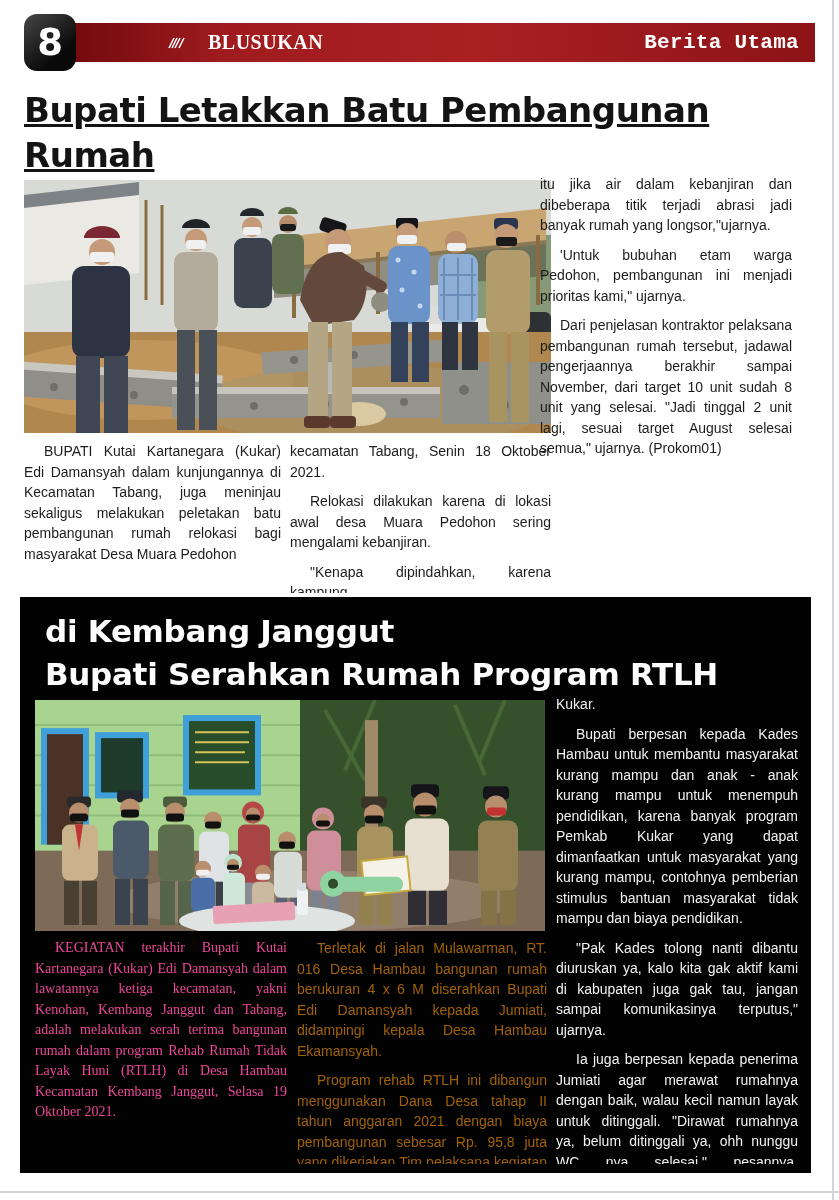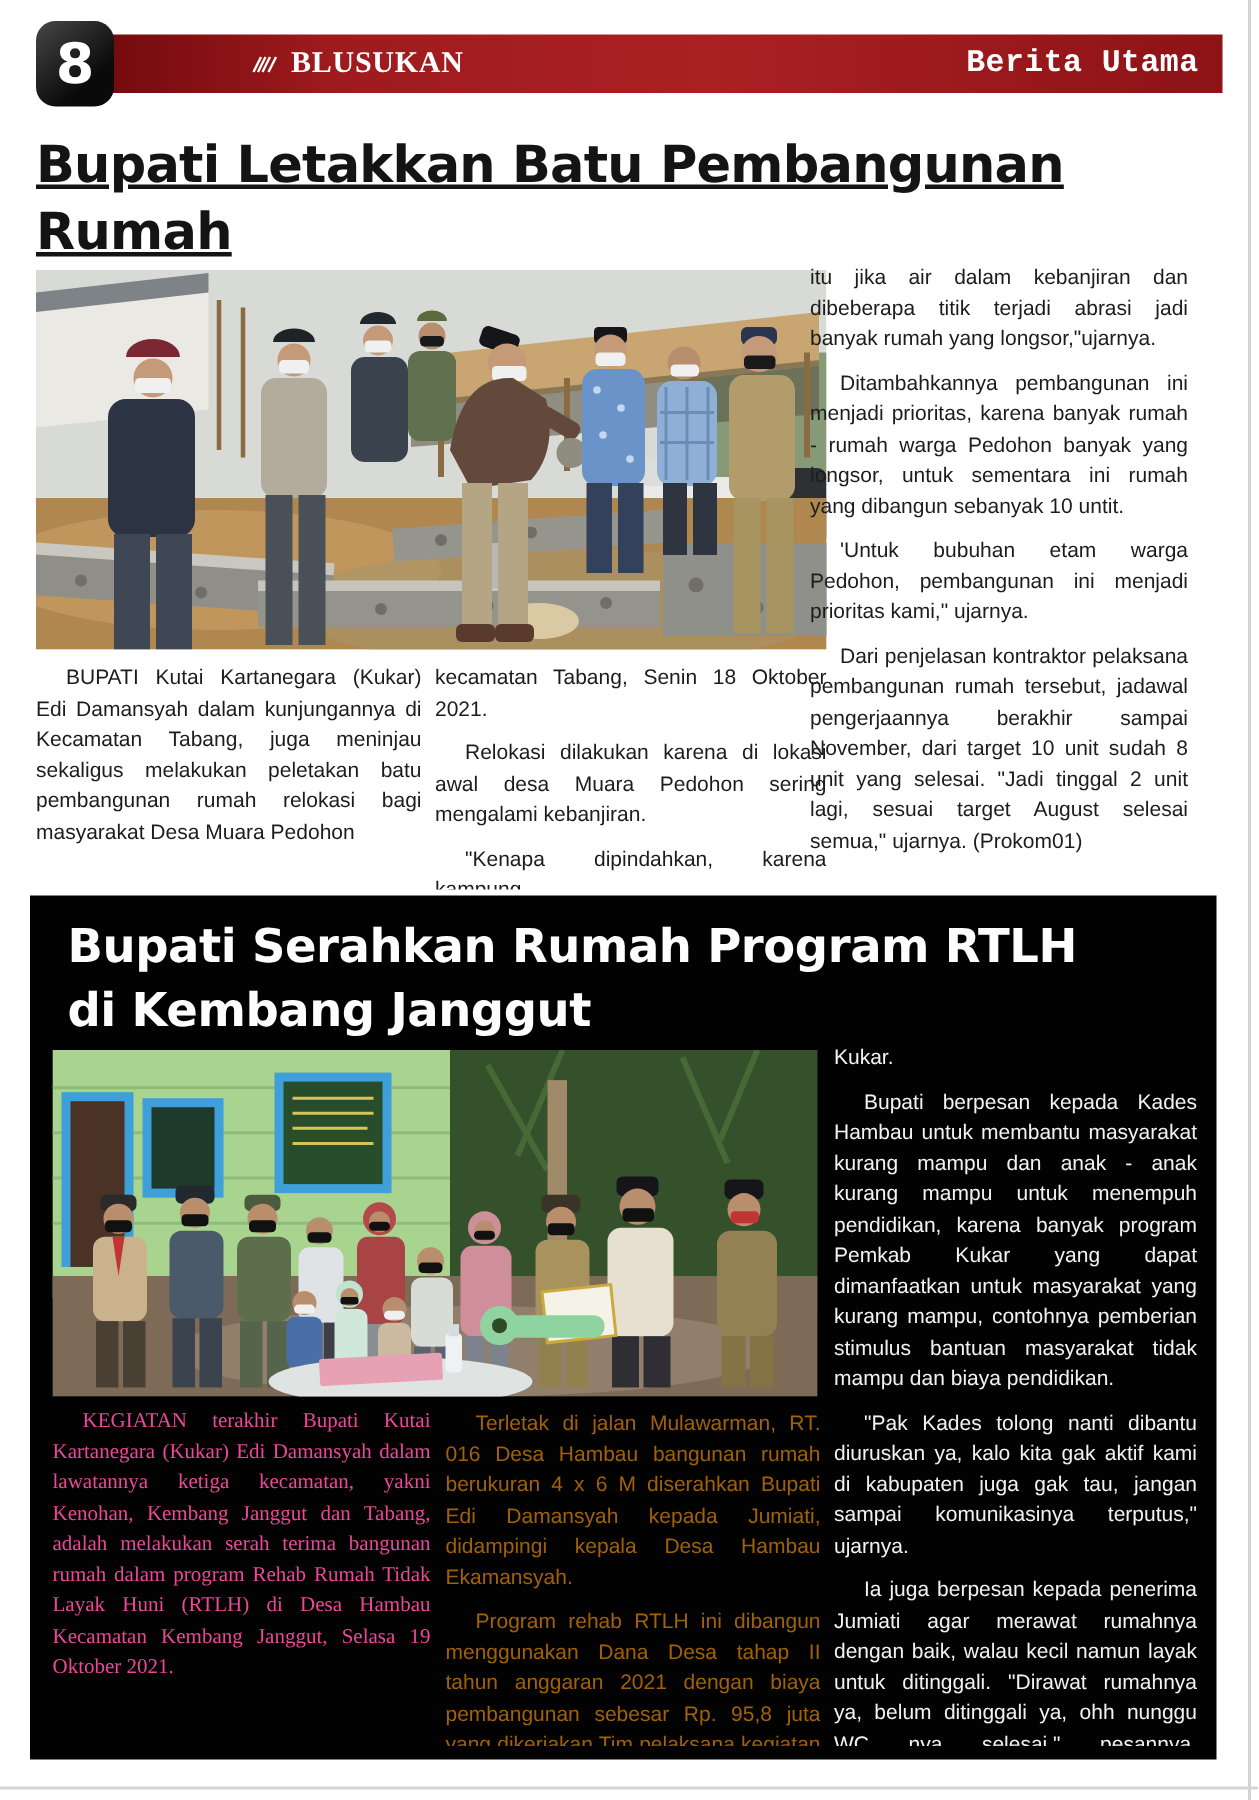--- a/index.html
+++ b/index.html
@@ -11,21 +11,21 @@
   .edge-bottom{position:absolute;top:1191px;left:0;width:839px;height:2px;background:#d2d5d7;}
 
   
   .redbar{position:absolute;left:58px;top:23px;width:757px;height:39px;
     background:linear-gradient(90deg,#6f090c,#9f1b1e 22%,#aa2023 55%,#8d1316 100%);
     display:flex;align-items:center;}
   .badge{position:absolute;left:24px;top:14px;width:52px;height:57px;border-radius:13px;
     background:linear-gradient(140deg,#474747,#0a0a0a 70%);display:flex;align-items:center;justify-content:center;
     color:#fff;font-family:"DejaVu Sans",sans-serif;font-weight:bold;font-size:37px;z-index:2;}
   .section-label{margin-left:110px;color:#fff;font-family:"Liberation Serif",serif;
-    font-weight:bold;font-size:20px;letter-spacing:.5px;display:flex;align-items:center;gap:8px;}
+    font-weight:bold;font-size:20px;letter-spacing:.5px;display:flex;align-items:center;gap:22px;}
   .edition-label{margin-left:auto;margin-right:16px;color:#fff;font-family:Liberation Mono, monospace;
     font-weight:bold;font-size:21px;letter-spacing:.3px;}
 
   
   .a1-title{position:absolute;left:24px;top:88px;width:800px;
     font-family:"DejaVu Sans",sans-serif;font-weight:bold;color:#141414;text-decoration:underline;}
   .tline{margin:0;font-size:34px;line-height:45px;letter-spacing:-0.5px;}
   .photo1{position:absolute;left:24px;top:180px;width:527px;height:253px;}
   .col{position:absolute;overflow:hidden;font-size:14px;line-height:20.5px;}
   .para{margin:0 0 9px 0;text-align:justify;}
@@ -207,30 +207,29 @@
   <div class="col a1c2">
     <p class="para lead">kecamatan Tabang, Senin 18 Oktober 2021.</p>
     <div>
         <p class="para indent">Relokasi dilakukan karena di lokasi awal desa Muara Pedohon sering mengalami kebanjiran.</p>
         <p class="para indent">"Kenapa dipindahkan, karena kampung</p>
       </div>
   </div>
   <div class="col a1c3">
     <p class="para lead">itu jika air dalam kebanjiran dan dibeberapa titik terjadi abrasi jadi banyak rumah yang longsor,"ujarnya.</p>
     <div>
-        <p class="para indent">Ditambahkannya pembangunan ini menjadi prioritas, karena banyak rumah - rumah warga Pedohon banyak yang longsor, untuk sementara ini rumah yang dibangun sebanyak 10 untit.</p>
         <p class="para indent">'Untuk bubuhan etam warga Pedohon, pembangunan ini menjadi prioritas kami," ujarnya.</p>
         <p class="para indent">Dari penjelasan kontraktor pelaksana pembangunan rumah tersebut, jadawal pengerjaannya berakhir sampai November, dari target 10 unit sudah 8 unit yang selesai. "Jadi tinggal 2 unit lagi, sesuai target August selesai semua," ujarnya. (Prokom01)</p>
       </div>
   </div>
 
   <div class="blackbox">
     <div class="a2-title">
+        <p class="tline2">di Kembang Janggut</p>
         <p class="tline2">Bupati Serahkan Rumah Program RTLH</p>
-        <p class="tline2">di Kembang Janggut</p>
       </div>
 
     <svg class="photo2" viewBox="0 0 510 230" preserveAspectRatio="none">
       <rect width="510" height="230" fill="#2f4a28"></rect>
       <rect x="0" y="0" width="265" height="165" fill="#a8d490"></rect>
       <g stroke="#8fbc78" stroke-width="2">
           <line x1="0" y1="25" x2="265" y2="25"></line>
           <line x1="0" y1="55" x2="265" y2="55"></line>
           <line x1="0" y1="85" x2="265" y2="85"></line>
           <line x1="0" y1="115" x2="265" y2="115"></line>

